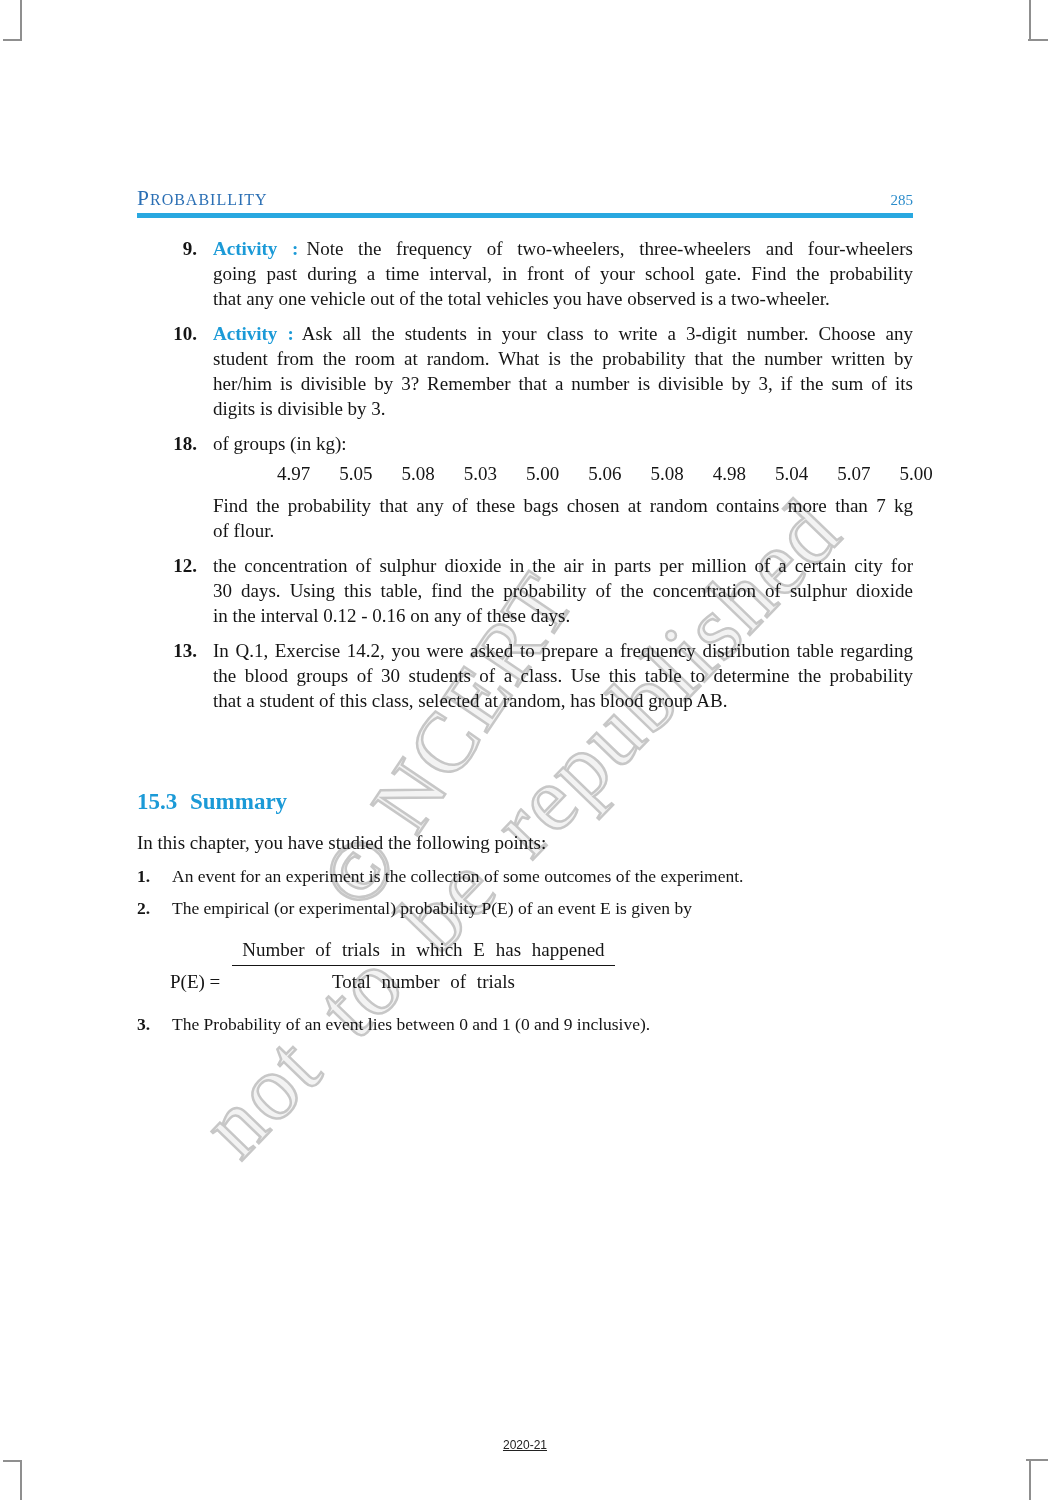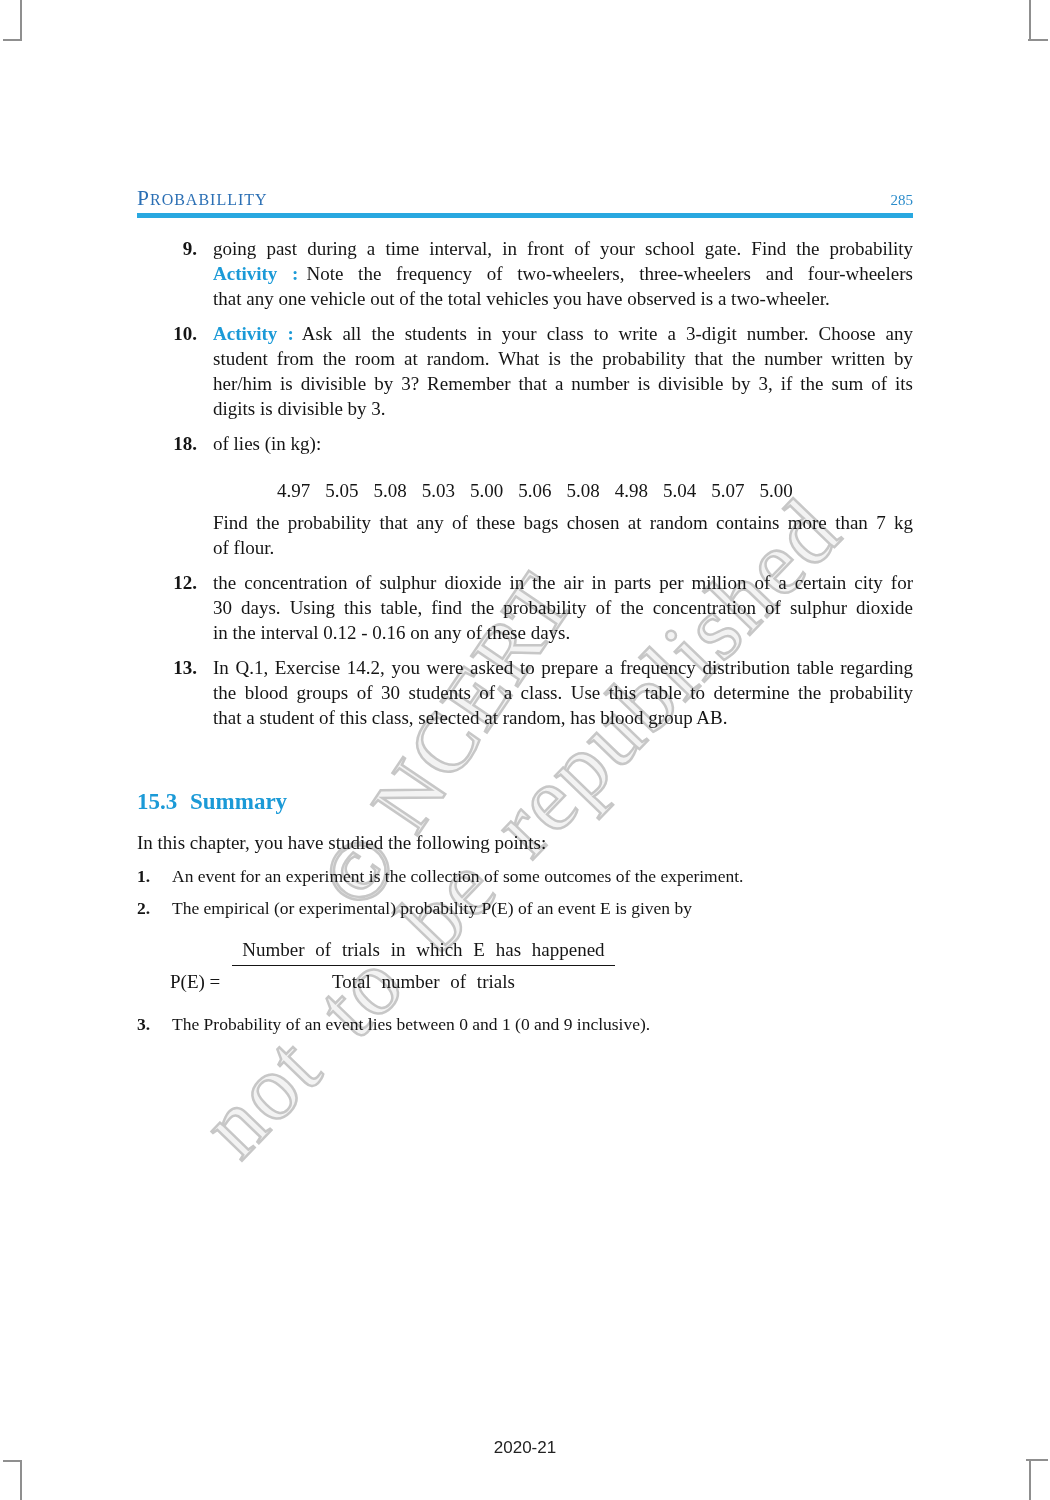--- a/index.html
+++ b/index.html
@@ -27,36 +27,36 @@
   .header-title::first-letter { font-size:21.5px; }
   .page-num { color:#2b8ccb; font-size:15px; }
   .rule { position:absolute; top:213px; left:0; width:776px; height:5px; background:#29a8e0; }
 
   .items { position:absolute; top:236px; left:0; width:776px; }
   .item { position:relative; padding-left:76px; margin-bottom:10px; font-size:19px; line-height:25px; }
   .item .inum { position:absolute; left:0; top:0; width:60px; text-align:right; font-weight:bold; }
   .ln { text-align:justify; }
   .jl { text-align-last:justify; }
   .accent { color:#1b9ad7; font-weight:bold; padding-right:8px; }
-  .nums-row { display:flex; gap:15px; margin:22px 0 7px 64px; }
+  .nums-row { display:flex; gap:29px; margin:5px 0 7px 64px; }
 
   .summary-heading { position:absolute; top:789px; left:0; font-size:23px; font-weight:bold; color:#1b9ad7; word-spacing:7px; }
   .intro { position:absolute; top:832px; left:0; font-size:19px; }
   .spoint { position:absolute; left:0; width:776px; padding-left:35px; font-size:17.5px; line-height:24px; box-sizing:border-box; }
   .spoint .inum { position:absolute; left:0; top:0; width:22px; text-align:left; font-weight:bold; }
   .sp1 { top:864px; } .sp2 { top:896px; } .sp3 { top:1012px; }
 
   .formula { position:absolute; top:939px; left:33px; display:flex; align-items:flex-end; font-size:19px; }
   .formula .lhs { margin-right:12px; white-space:nowrap; }
   .frac { text-align:center; }
   .frac .fnum { padding:0 10px 4px; border-bottom:1.6px solid #151515; word-spacing:6px; white-space:nowrap; }
   .frac .fden { padding-top:5px; word-spacing:6px; white-space:nowrap; }
 
   .footer { position:absolute; top:1438px; left:0; width:1050px; text-align:center; z-index:2;
-            font-family:"Liberation Sans", sans-serif; font-size:17px; color:#222; }
+            font-family:"Liberation Sans", sans-serif; font-size:12px; color:#222;text-decoration:underline; }
 </style>
 </head>
 <body>
 
 <div class="cm" style="left:20px;top:0;width:2px;height:41px;"></div>
 <div class="cm" style="left:3px;top:39px;width:19px;height:2px;"></div>
 <div class="cm" style="left:1029px;top:0;width:2px;height:41px;"></div>
 <div class="cm" style="left:1028px;top:39px;width:20px;height:2px;"></div>
 <div class="cm" style="left:20px;top:1460px;width:2px;height:40px;"></div>
 <div class="cm" style="left:3px;top:1460px;width:19px;height:2px;"></div>
@@ -71,36 +71,36 @@
   <div class="header-row">
     <span class="header-title">PROBABILLITY</span>
     <span class="page-num">285</span>
   </div>
   <div class="rule"></div>
 
   <div class="items">
 
     <div class="item">
       <span class="inum">9.</span>
+      <div class="ln jl"><span class="accent">Activity :</span><span>Note the frequency of two-wheelers, three-wheelers and four-wheelers</span></div>
       <div class="ln jl">going past during a time interval, in front of your school gate. Find the probability</div>
-      <div class="ln jl"><span class="accent">Activity :</span><span>Note the frequency of two-wheelers, three-wheelers and four-wheelers</span></div>
       <div class="ln">that any one vehicle out of the total vehicles you have observed is a two-wheeler.</div>
     </div>
 
     <div class="item">
       <span class="inum">10.</span>
       <div class="ln jl"><span class="accent">Activity :</span><span>Ask all the students in your class to write a 3-digit number. Choose any</span></div>
       <div class="ln jl">student from the room at random. What is the probability that the number written by</div>
       <div class="ln jl">her/him is divisible by 3? Remember that a number is divisible by 3, if the sum of its</div>
       <div class="ln">digits is divisible by 3.</div>
     </div>
 
     <div class="item">
       <span class="inum">18.</span>
-      <div class="ln">of lies (in kg):</div>
+      <div class="ln">of groups (in kg):</div>
       <div class="nums-row">
         <span>4.97</span>
         <span>5.05</span>
         <span>5.08</span>
         <span>5.03</span>
         <span>5.00</span>
         <span>5.06</span>
         <span>5.08</span>
         <span>4.98</span>
         <span>5.04</span>

